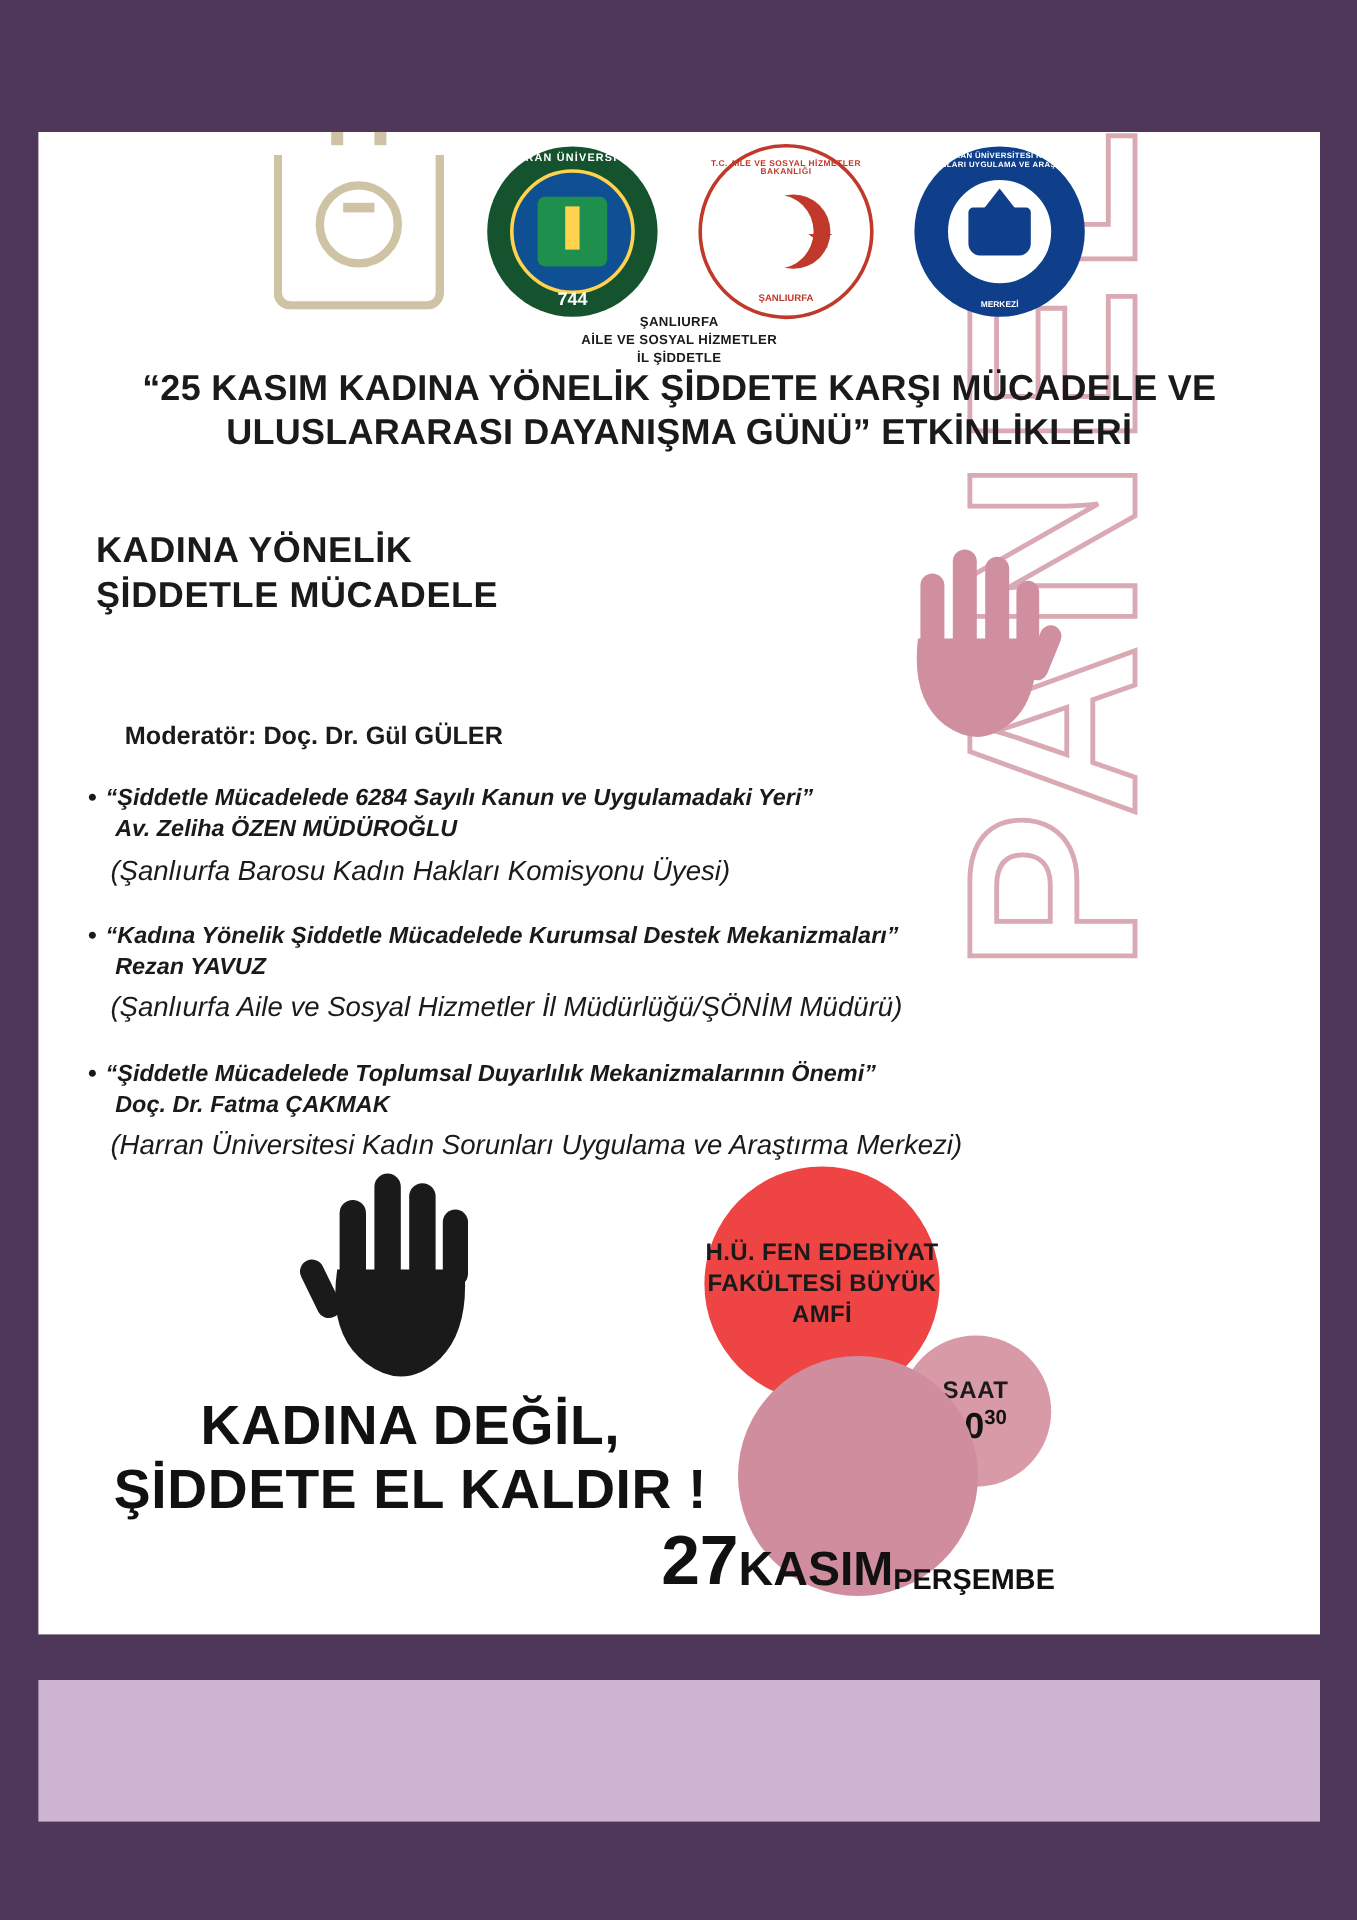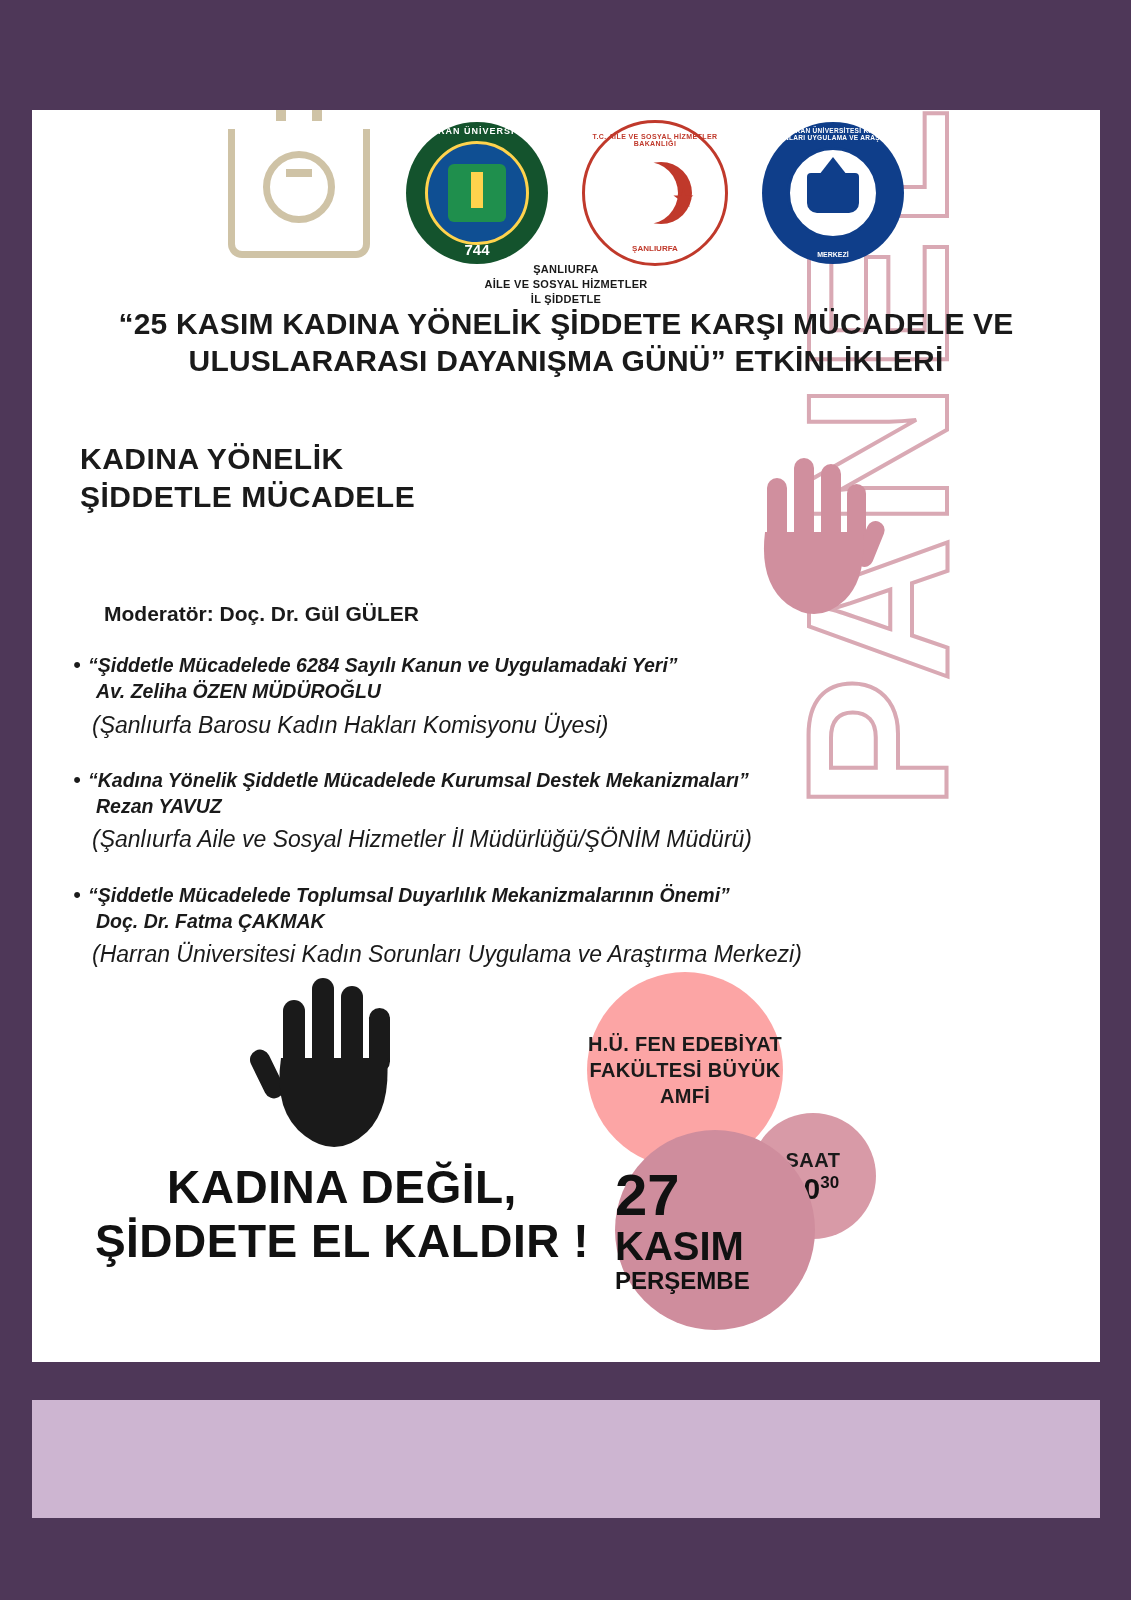--- a/index.html
+++ b/index.html
@@ -395,21 +395,21 @@
   }
 
   
   #circle-venue {
     position: absolute;
     left: 555px;
     top: 862px;
     width: 196px;
     height: 196px;
     border-radius: 50%;
-    background: #fca5a5;
+    background: #ef4444;
     display: flex;
     align-items: center;
     justify-content: center;
   }
   #circle-venue .venue-text {
     text-align: center;
     font-size: 20px;
     font-weight: bold;
     color: #1a1a1a;
     line-height: 1.3;
@@ -446,22 +446,22 @@
   }
   #circle-date {
     position: absolute;
     left: 583px;
     top: 1020px;
     width: 200px;
     height: 200px;
     border-radius: 50%;
     background: #cf8d9d;
     display: flex;
-    flex-direction: column;
-    align-items: flex-start;
+    flex-direction: row;
+    align-items: flex-end;
     justify-content: center;
   }
   #circle-date .day {
     font-size: 58px;
     font-weight: bold;
     color: #111111;
     line-height: 1;
   }
   #circle-date .month {
     font-size: 40px;

